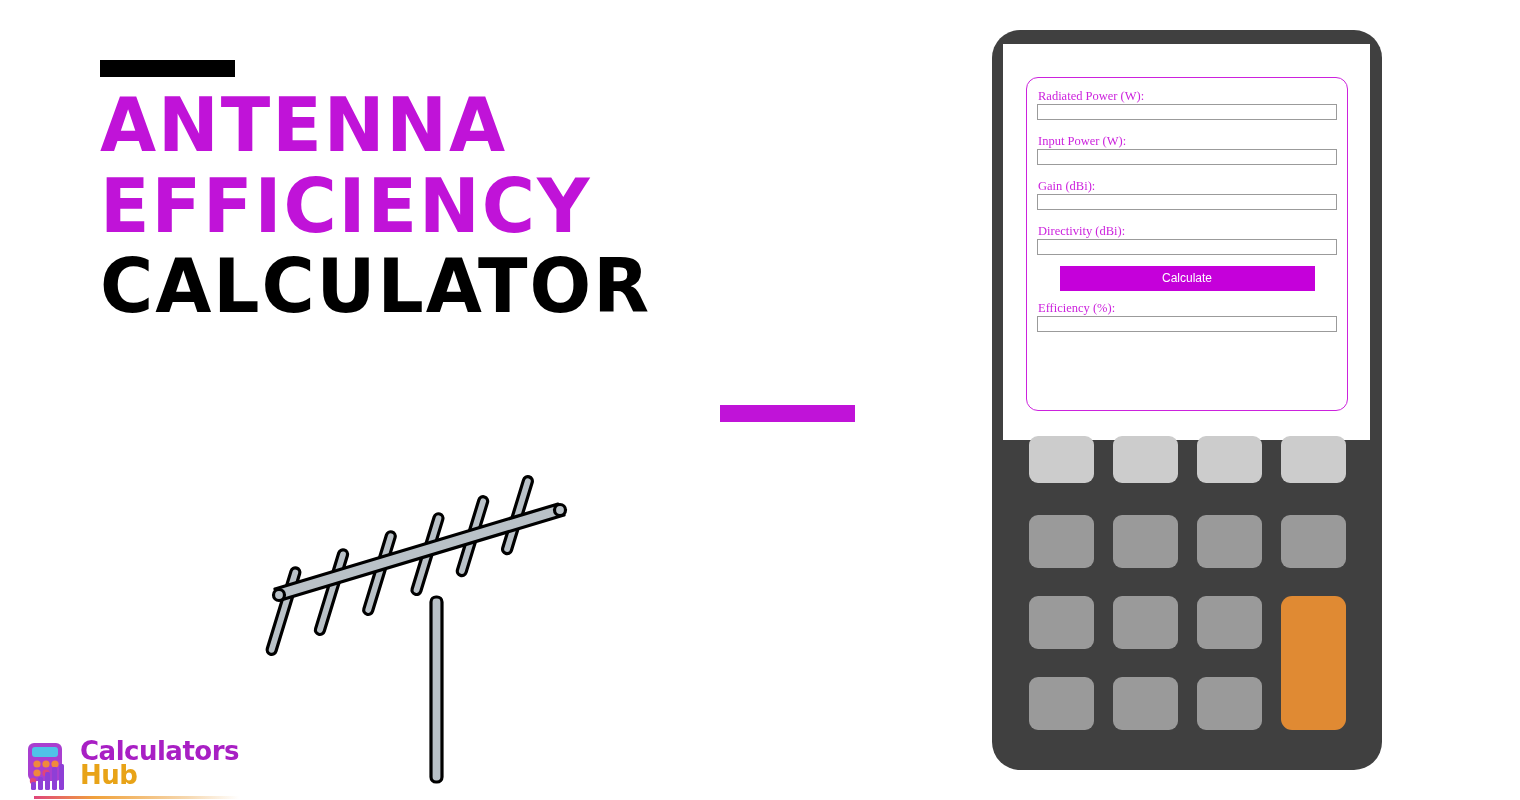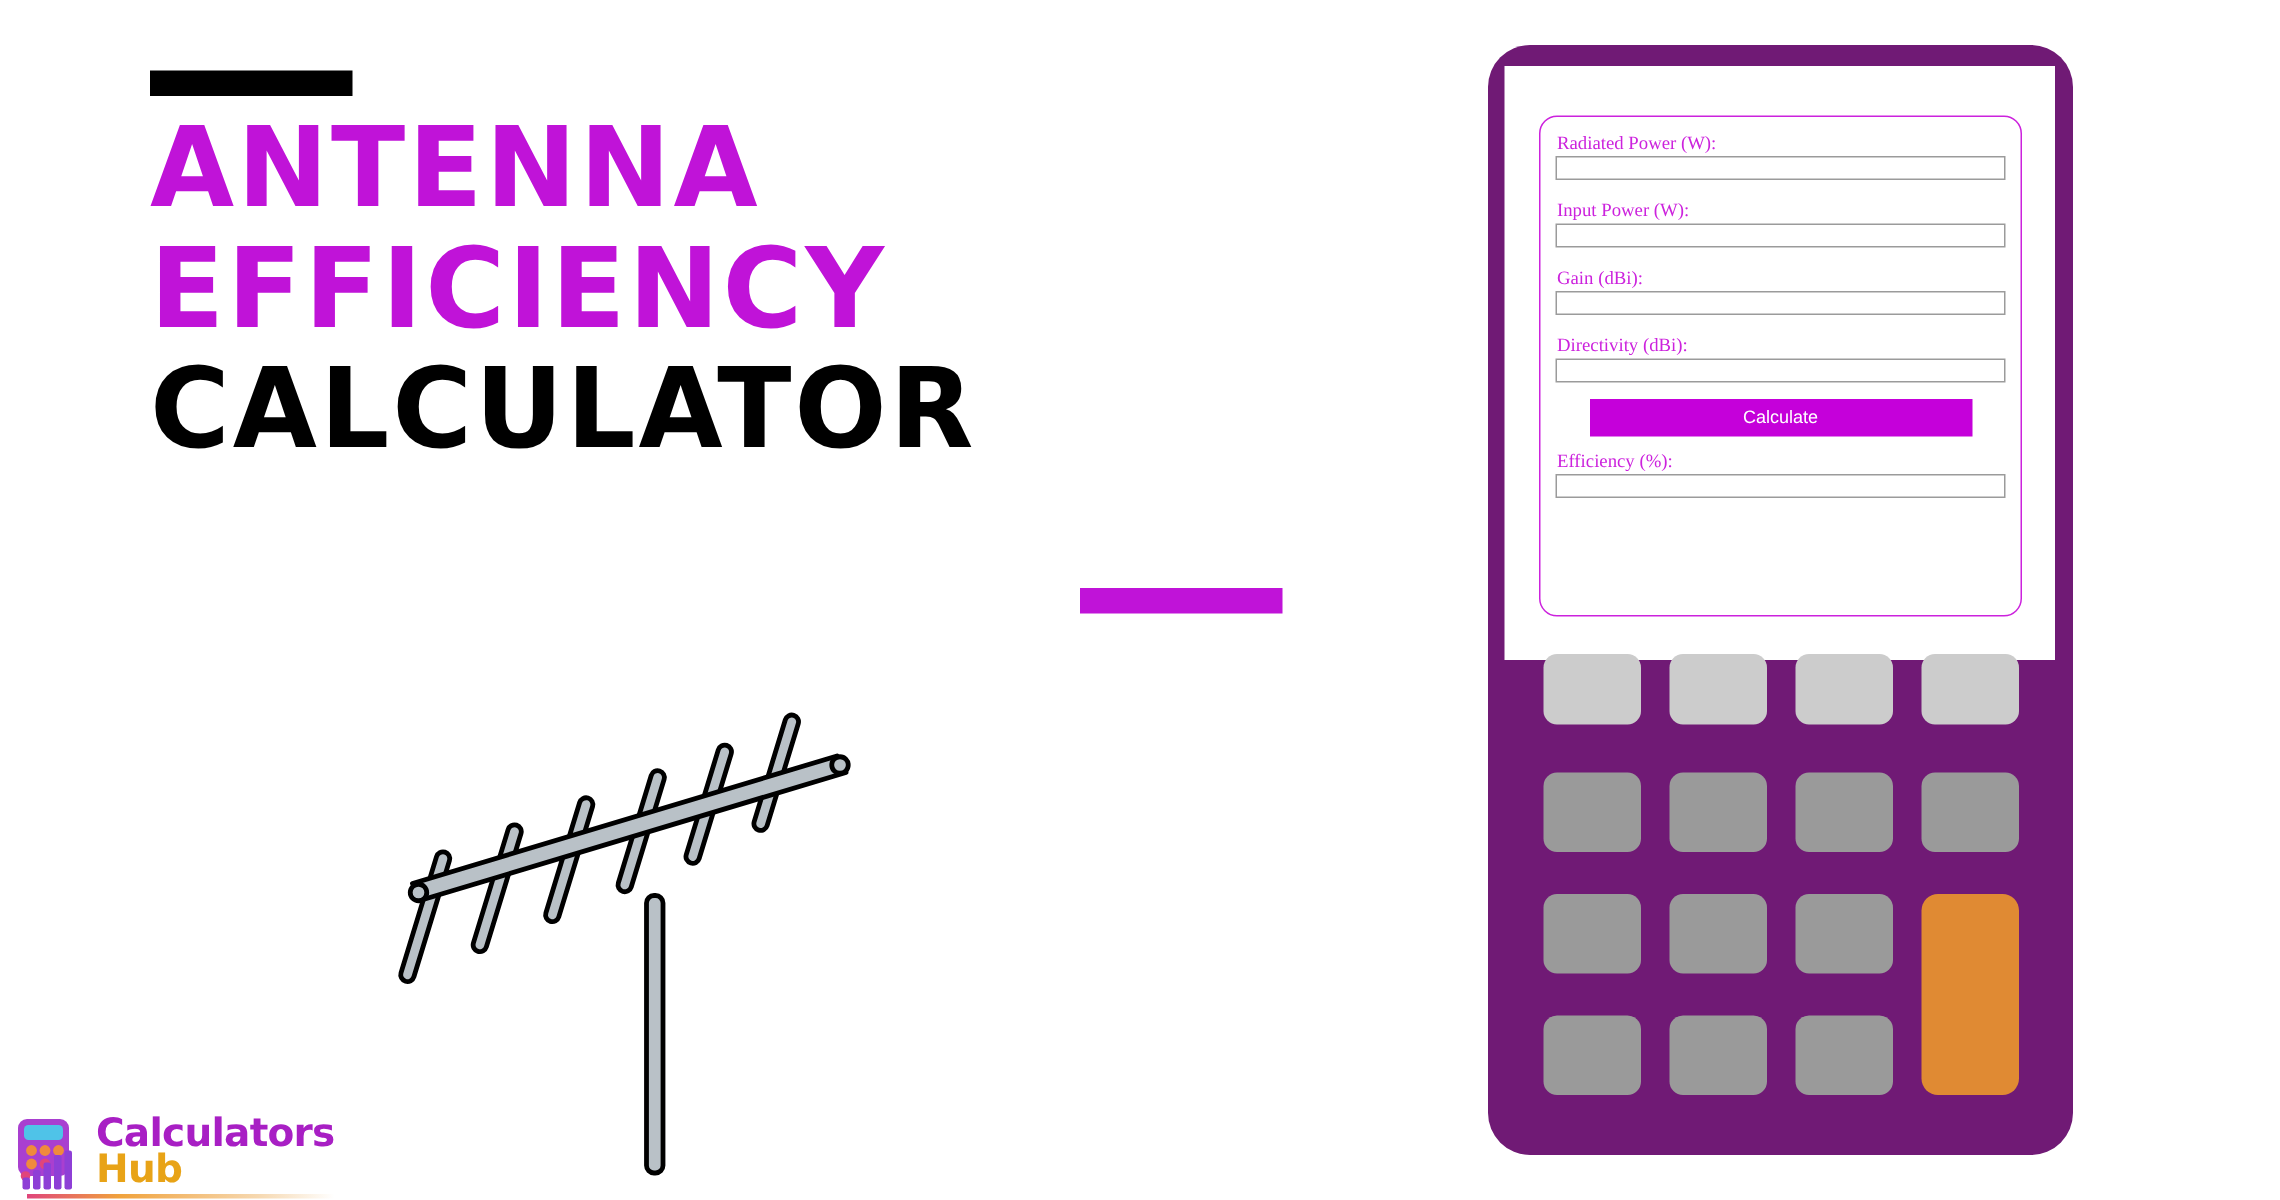--- a/index.html
+++ b/index.html
@@ -12,21 +12,21 @@
     height: 800px;
     position: relative;
     overflow: hidden;
     font-family: "Liberation Sans", sans-serif;
   }
 
   
   #headline {
     position: absolute;
     left: 100px;
-    top: 47px;
+    top: 60px;
     width: 800px;
   }
   .rule {
     width: 135px;
     height: 17px;
     background: #000000;
     margin-bottom: 12px;
   }
   .title-line {
     font-family: "DejaVu Sans", sans-serif;
@@ -57,25 +57,24 @@
     position: absolute;
     left: 255px;
     top: 465px;
     width: 370px;
     height: 320px;
   }
 
   
   #logo {
     position: absolute;
-    left: 8px;
+    left: 24px;
     top: 740px;
     height: 58px;
     display: flex;
-    align-items: center;
   }
   #logo-icon { width: 52px; height: 52px; flex: 0 0 52px; }
   #logo-words {
     margin-left: 4px;
     line-height: 0.92;
   }
   .logo-line {
     font-family: "DejaVu Sans", sans-serif;
     font-weight: bold;
     font-size: 26px;
@@ -93,21 +92,21 @@
     background: linear-gradient(90deg, #E0457B 0%, #F0A23C 30%, #F6D8B0 75%, #ffffff 100%);
   }
 
   
   #calculator {
     position: absolute;
     left: 992px;
     top: 30px;
     width: 390px;
     height: 740px;
-    background: #701a75;
+    background: #404040;
     border-radius: 28px;
   }
   #screen {
     position: absolute;
     left: 11px;
     top: 14px;
     width: 367px;
     height: 396px;
     background: #ffffff;
   }

